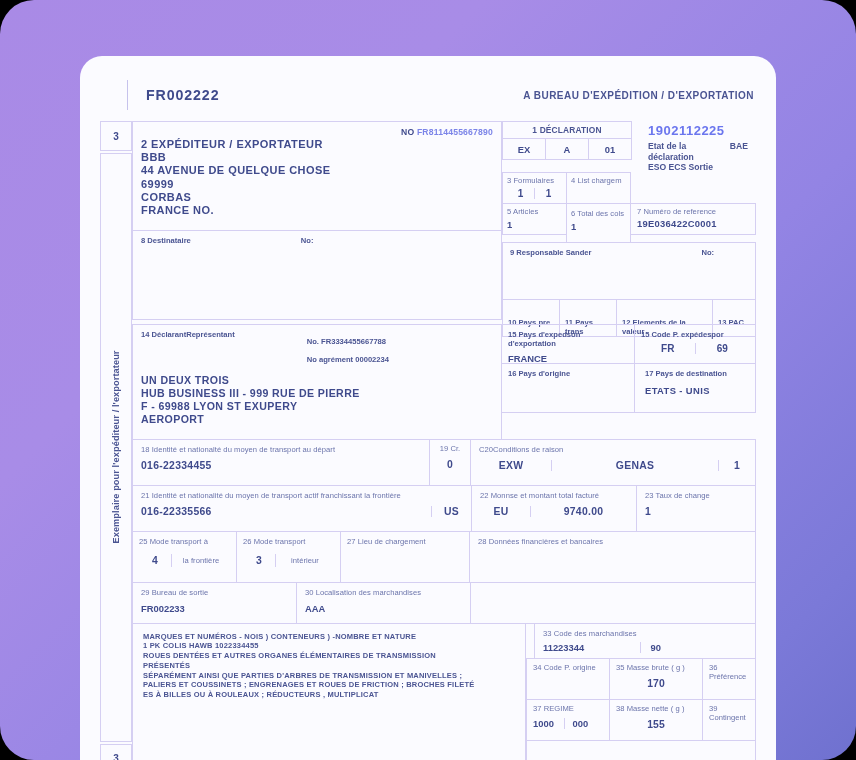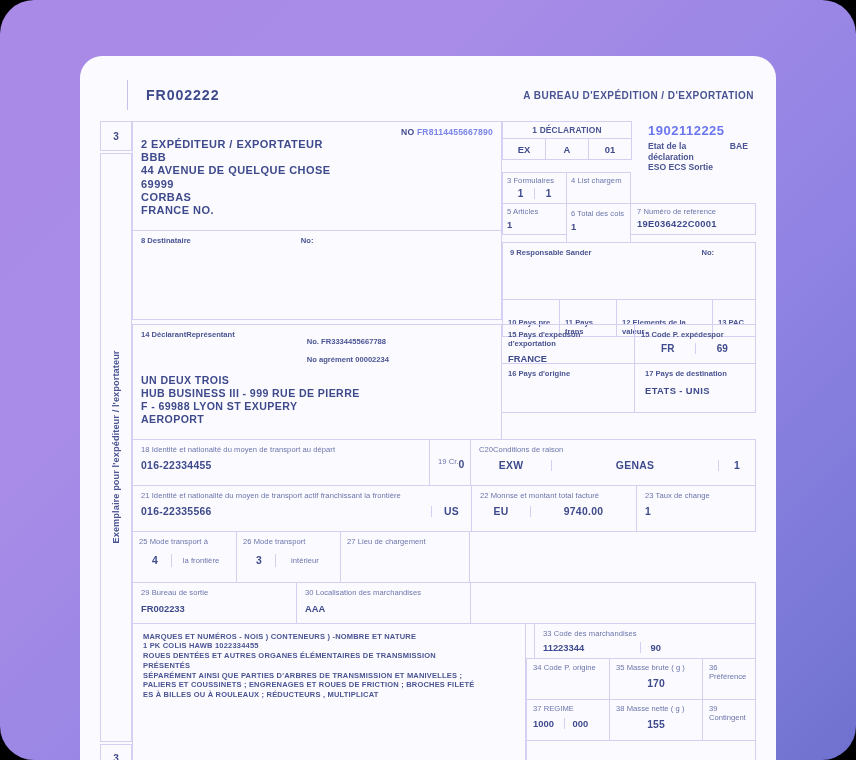--- a/index.html
+++ b/index.html
@@ -247,21 +247,21 @@
   .t18 { height: 47px; padding: 5px 8px; }
   .t19 { width: 42px; flex: 0 0 42px; }
   .c20 { padding: 5px 8px; }
   .t21 { height: 47px; padding: 5px 8px; }
 
   .flexrow { display: flex; margin-top: -1px; }
   .flexrow > .bx + .bx { margin-left: -1px; }
 
   .mini-center {
     display: flex;
-    flex-direction: row;
+    flex-direction: column;
     align-items: center;
     justify-content: flex-start;
     padding-top: 4px;
   }
 
   .t25 { height: 52px; padding: 5px 6px; }
   .t29 { height: 42px; padding: 5px 8px; }
 
   
   .marks-box { padding: 8px 10px; }
@@ -524,20 +524,23 @@
           <div class="lbl">26 Mode transport</div>
           <div style="display:flex;margin-top:8px;align-items:center;">
             <div class="val" style="width:32px;text-align:center;">3</div>
             <div class="lbl" style="flex:1;text-align:center;border-left:1px solid #d5cff2;padding:2px 0;">intérieur</div>
           </div>
         </div>
         <div class="bx t25" style="width:130px;flex:0 0 130px;">
           <div class="lbl">27 Lieu de chargement</div>
           <div class="val-sm" style="margin-top:6px;"></div>
         </div>
+        <div class="bx t25" style="flex:1;padding-left:8px;">
+          <div class="lbl">28 Données financières et bancaires</div>
+        </div>
       </div>
 
       <div class="flexrow">
         <div class="bx t29" style="width:165px;flex:0 0 165px;">
           <div class="lbl">29 Bureau de sortie</div>
           <div class="val-sm" style="margin-top:6px;">FR002233</div>
         </div>
         <div class="bx t29" style="width:175px;flex:0 0 175px;">
           <div class="lbl">30 Localisation des marchandises</div>
           <div class="val-sm" style="margin-top:6px;">AAA</div>

